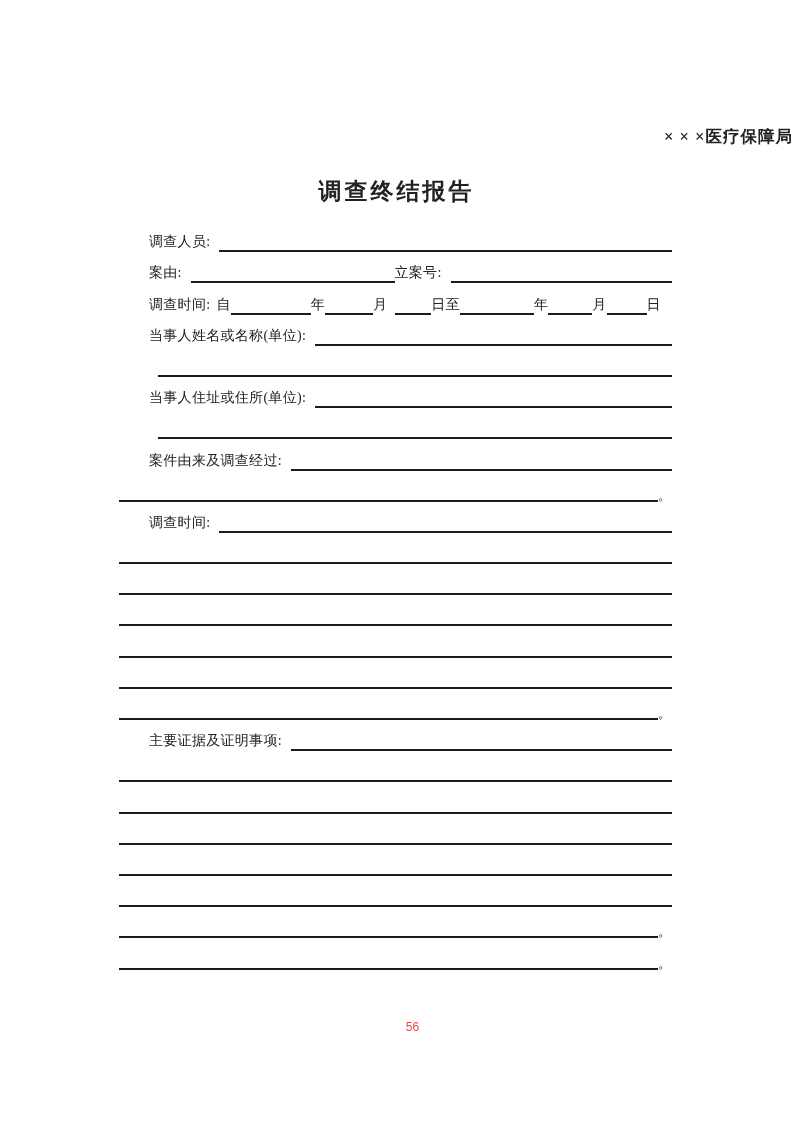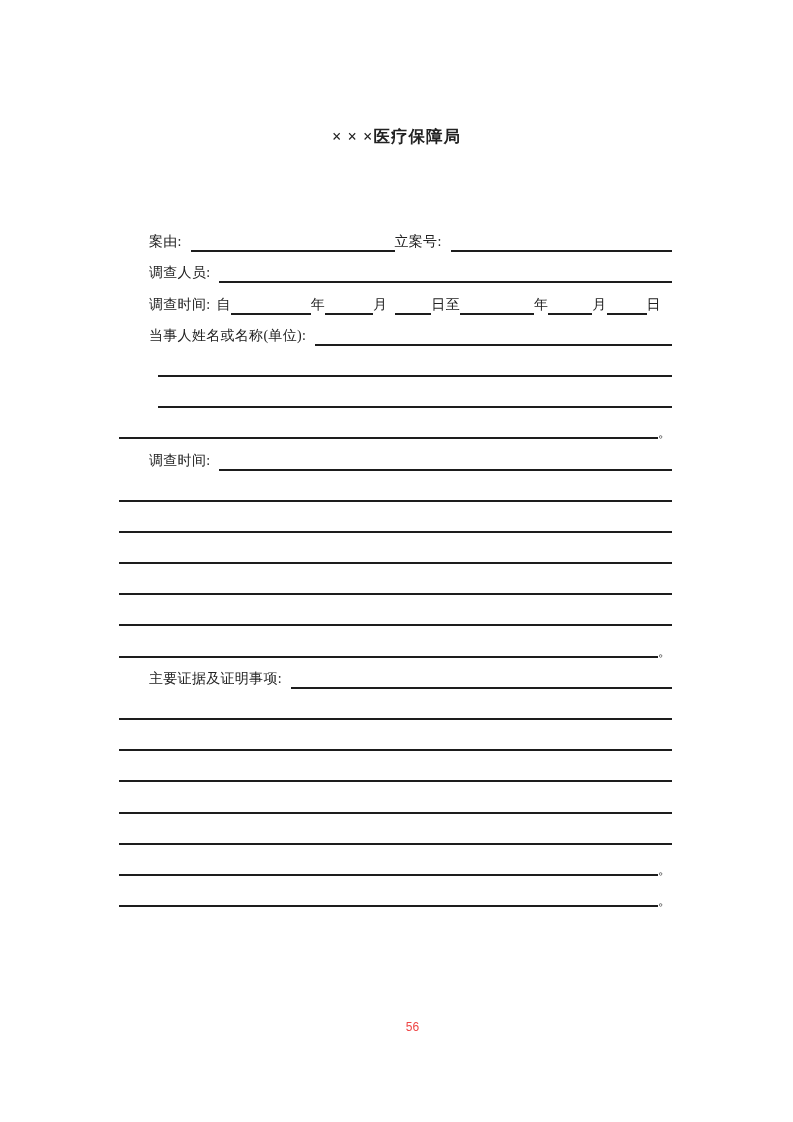--- a/index.html
+++ b/index.html
@@ -6,21 +6,21 @@
   .page{
     position:relative;
     width:793px;height:1122px;
     background:#ffffff;
     font-family:"Liberation Serif","DejaVu Serif",serif;
     color:#222222;
     overflow:hidden;
   }
   .org-title{
     position:absolute;top:127px;left:0;width:100%;
-    text-align:center;
+    text-align:right;
     font-size:16.5px;font-weight:bold;
     letter-spacing:1px;line-height:1.2;
   }
   .doc-title{
     position:absolute;top:178px;left:0;width:100%;
     text-align:center;
     font-family:"Liberation Sans","DejaVu Sans",sans-serif;
     font-size:23px;font-weight:bold;
     letter-spacing:3px;line-height:1.2;
   }
@@ -53,32 +53,33 @@
     font-family:"Liberation Sans","DejaVu Sans",sans-serif;
     font-size:12px;color:#ef4444;
   }
 </style>
 </head>
 <body>
 
 <div class="page">
 
   <div class="org-title">× × ×医疗保障局</div>
+  <div class="doc-title">调查终结报告</div>
 
   <div class="form">
+
+    <div class="row indent">
+      <span class="lbl">调查人员:</span>
+      <span class="blank ml"></span>
+    </div>
 
     <div class="row indent">
       <span class="lbl">案由:</span>
       <span class="blank ml f92"></span>
       <span class="lbl">立案号:</span>
-      <span class="blank ml"></span>
-    </div>
-
-    <div class="row indent">
-      <span class="lbl">调查人员:</span>
       <span class="blank ml"></span>
     </div>
 
     <div class="row indent">
       <span class="lbl">调查时间:</span>
       <span class="lbl m6">自</span>
       <span class="blank fx w80"></span>
       <span class="lbl">年</span>
       <span class="blank fx w48"></span>
       <span class="lbl">月</span>
@@ -94,25 +95,33 @@
 
     <div class="row indent">
       <span class="lbl">当事人姓名或名称(单位):</span>
       <span class="blank ml"></span>
     </div>
 
     <div class="row indent">
       <span class="blank ml"></span>
     </div>
 
+    <div class="row indent">
+      <span class="lbl">当事人住址或住所(单位):</span>
+      <span class="blank ml"></span>
+    </div>
 
     <div class="row indent">
       <span class="blank ml"></span>
     </div>
 
+    <div class="row indent">
+      <span class="lbl">案件由来及调查经过:</span>
+      <span class="blank ml"></span>
+    </div>
 
     <div class="row">
       <span class="blank"></span>
       <span class="lbl period">。</span>
     </div>
 
     <div class="row indent">
       <span class="lbl">调查时间:</span>
       <span class="blank ml"></span>
     </div>

